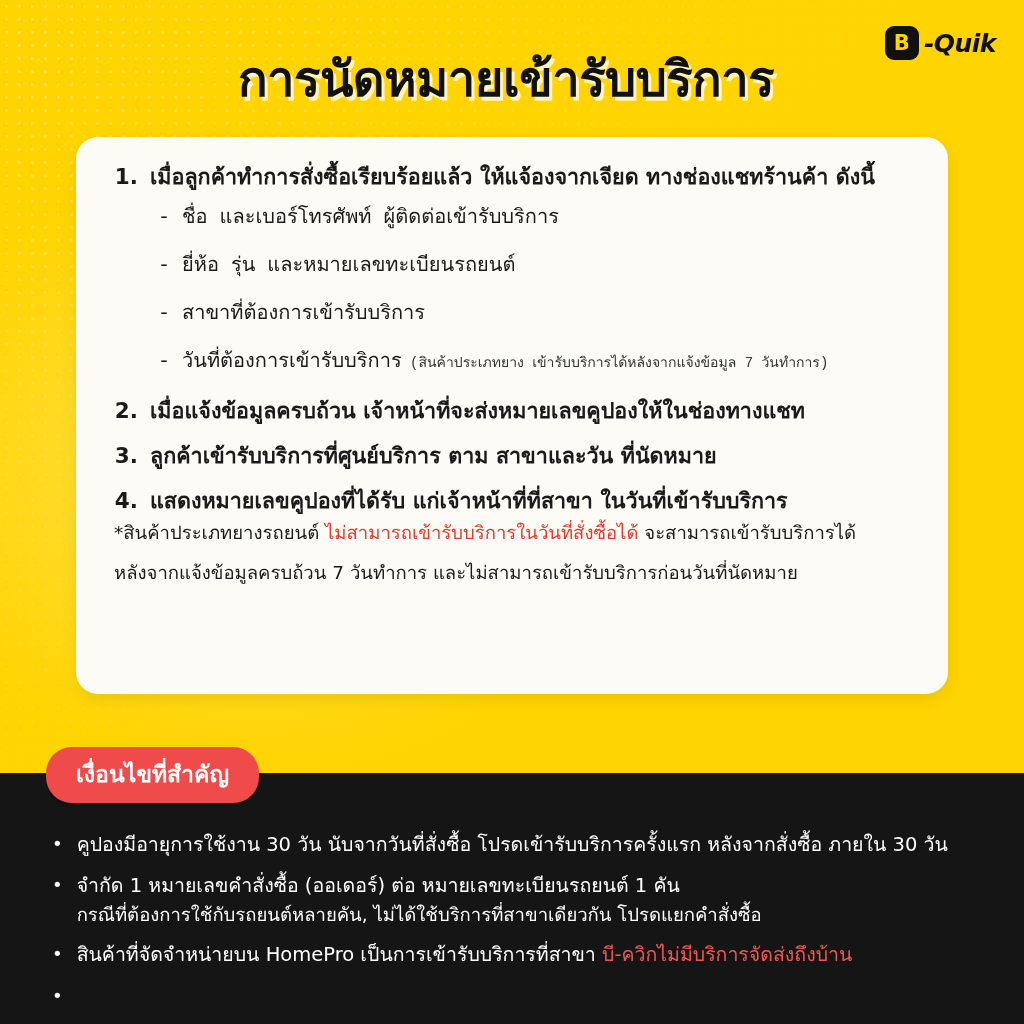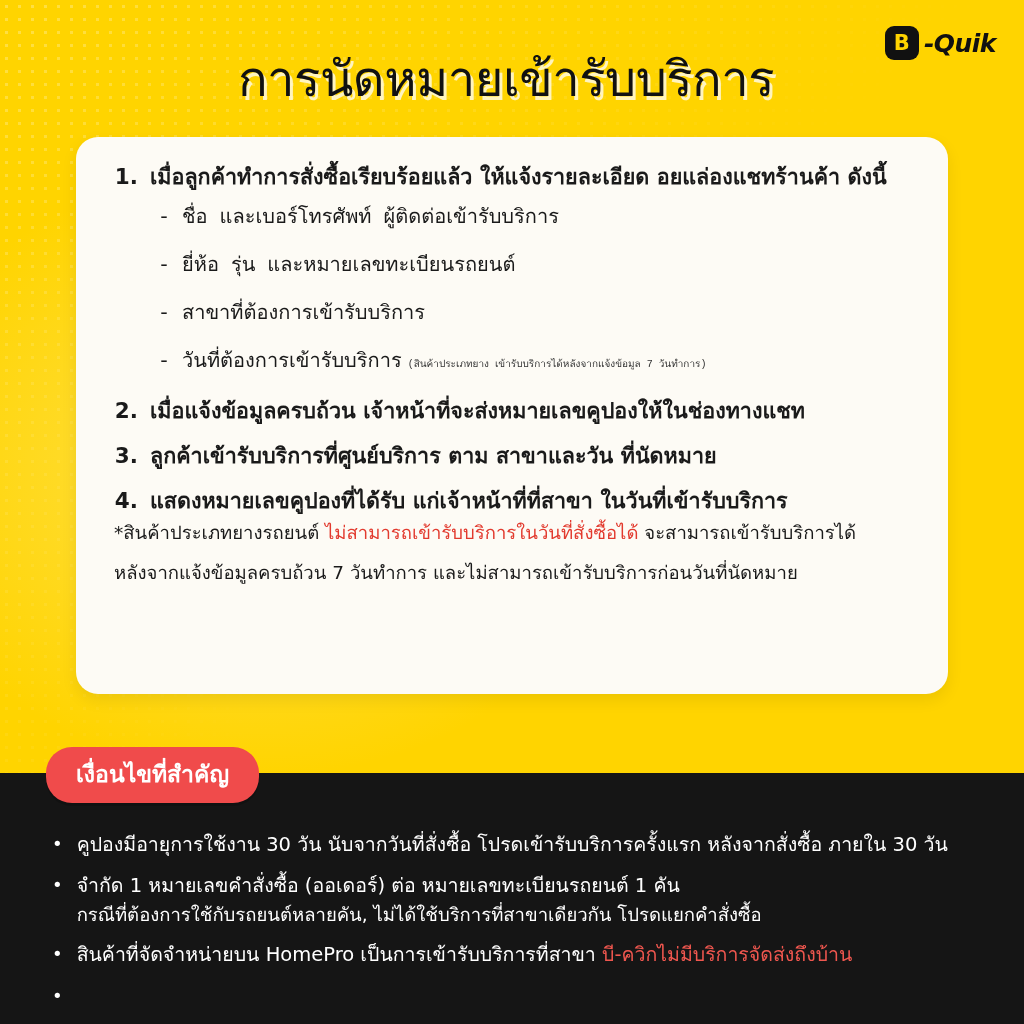--- a/index.html
+++ b/index.html
@@ -60,21 +60,21 @@
     letter-spacing: -0.5px;
     font-style: italic;
   }
 
   
   .title {
     position: absolute;
     top: 40px; left: 0; right: 12px;
     text-align: center;
     font-size: 49px;
-    font-weight: 400;
+    font-weight: 700;
     color: #111;
     letter-spacing: -0.5px;
     text-shadow: 3px 4px 0 rgba(255,255,255,0.75);
     z-index: 4;
   }
 
   
   .card {
     position: absolute;
     left: 76px; top: 137px;
@@ -102,21 +102,21 @@
     font-weight: 700;
   }
   .sub-list { margin: 14px 0 10px 48px; font-family: Liberation Mono, monospace; }
   .sub-item {
     font-size: 20px;
     color: #1a1a1a;
     margin-bottom: 23px;
     line-height: 1.25;
   }
   .sub-item .note {
-    font-size: 10px;
+    font-size: 14px;
     color: #333;
   }
   .step-spacer { height: 11px; }
 
   .footnotes { }
   .footnote {
     font-size: 18.5px;
     color: #1a1a1a;
     line-height: 1.25;
     margin-bottom: 17px;
@@ -180,21 +180,21 @@
   <div class="logo-badge">B</div>
   <div class="logo-text">-Quik</div>
 </div>
 
 <div class="title">การนัดหมายเข้ารับบริการ</div>
 
 <div class="card">
 
   <div class="step">
     <div class="step-num">1.</div>
-    <div class="step-text">เมื่อลูกค้าทำการสั่งซื้อเรียบร้อยแล้ว ให้แจ้งรายละเอียด อยแล่องแชทร้านค้า ดังนี้</div>
+    <div class="step-text">เมื่อลูกค้าทำการสั่งซื้อเรียบร้อยแล้ว ให้แจ้องจากเจียด ทางช่องแชทร้านค้า ดังนี้</div>
   </div>
 
   <div class="sub-list">
     <div class="sub-item">
       <span>- ชื่อ และเบอร์โทรศัพท์ ผู้ติดต่อเข้ารับบริการ</span>
     </div>
     <div class="sub-item">
       <span>- ยี่ห้อ รุ่น และหมายเลขทะเบียนรถยนต์</span>
     </div>
     <div class="sub-item">

